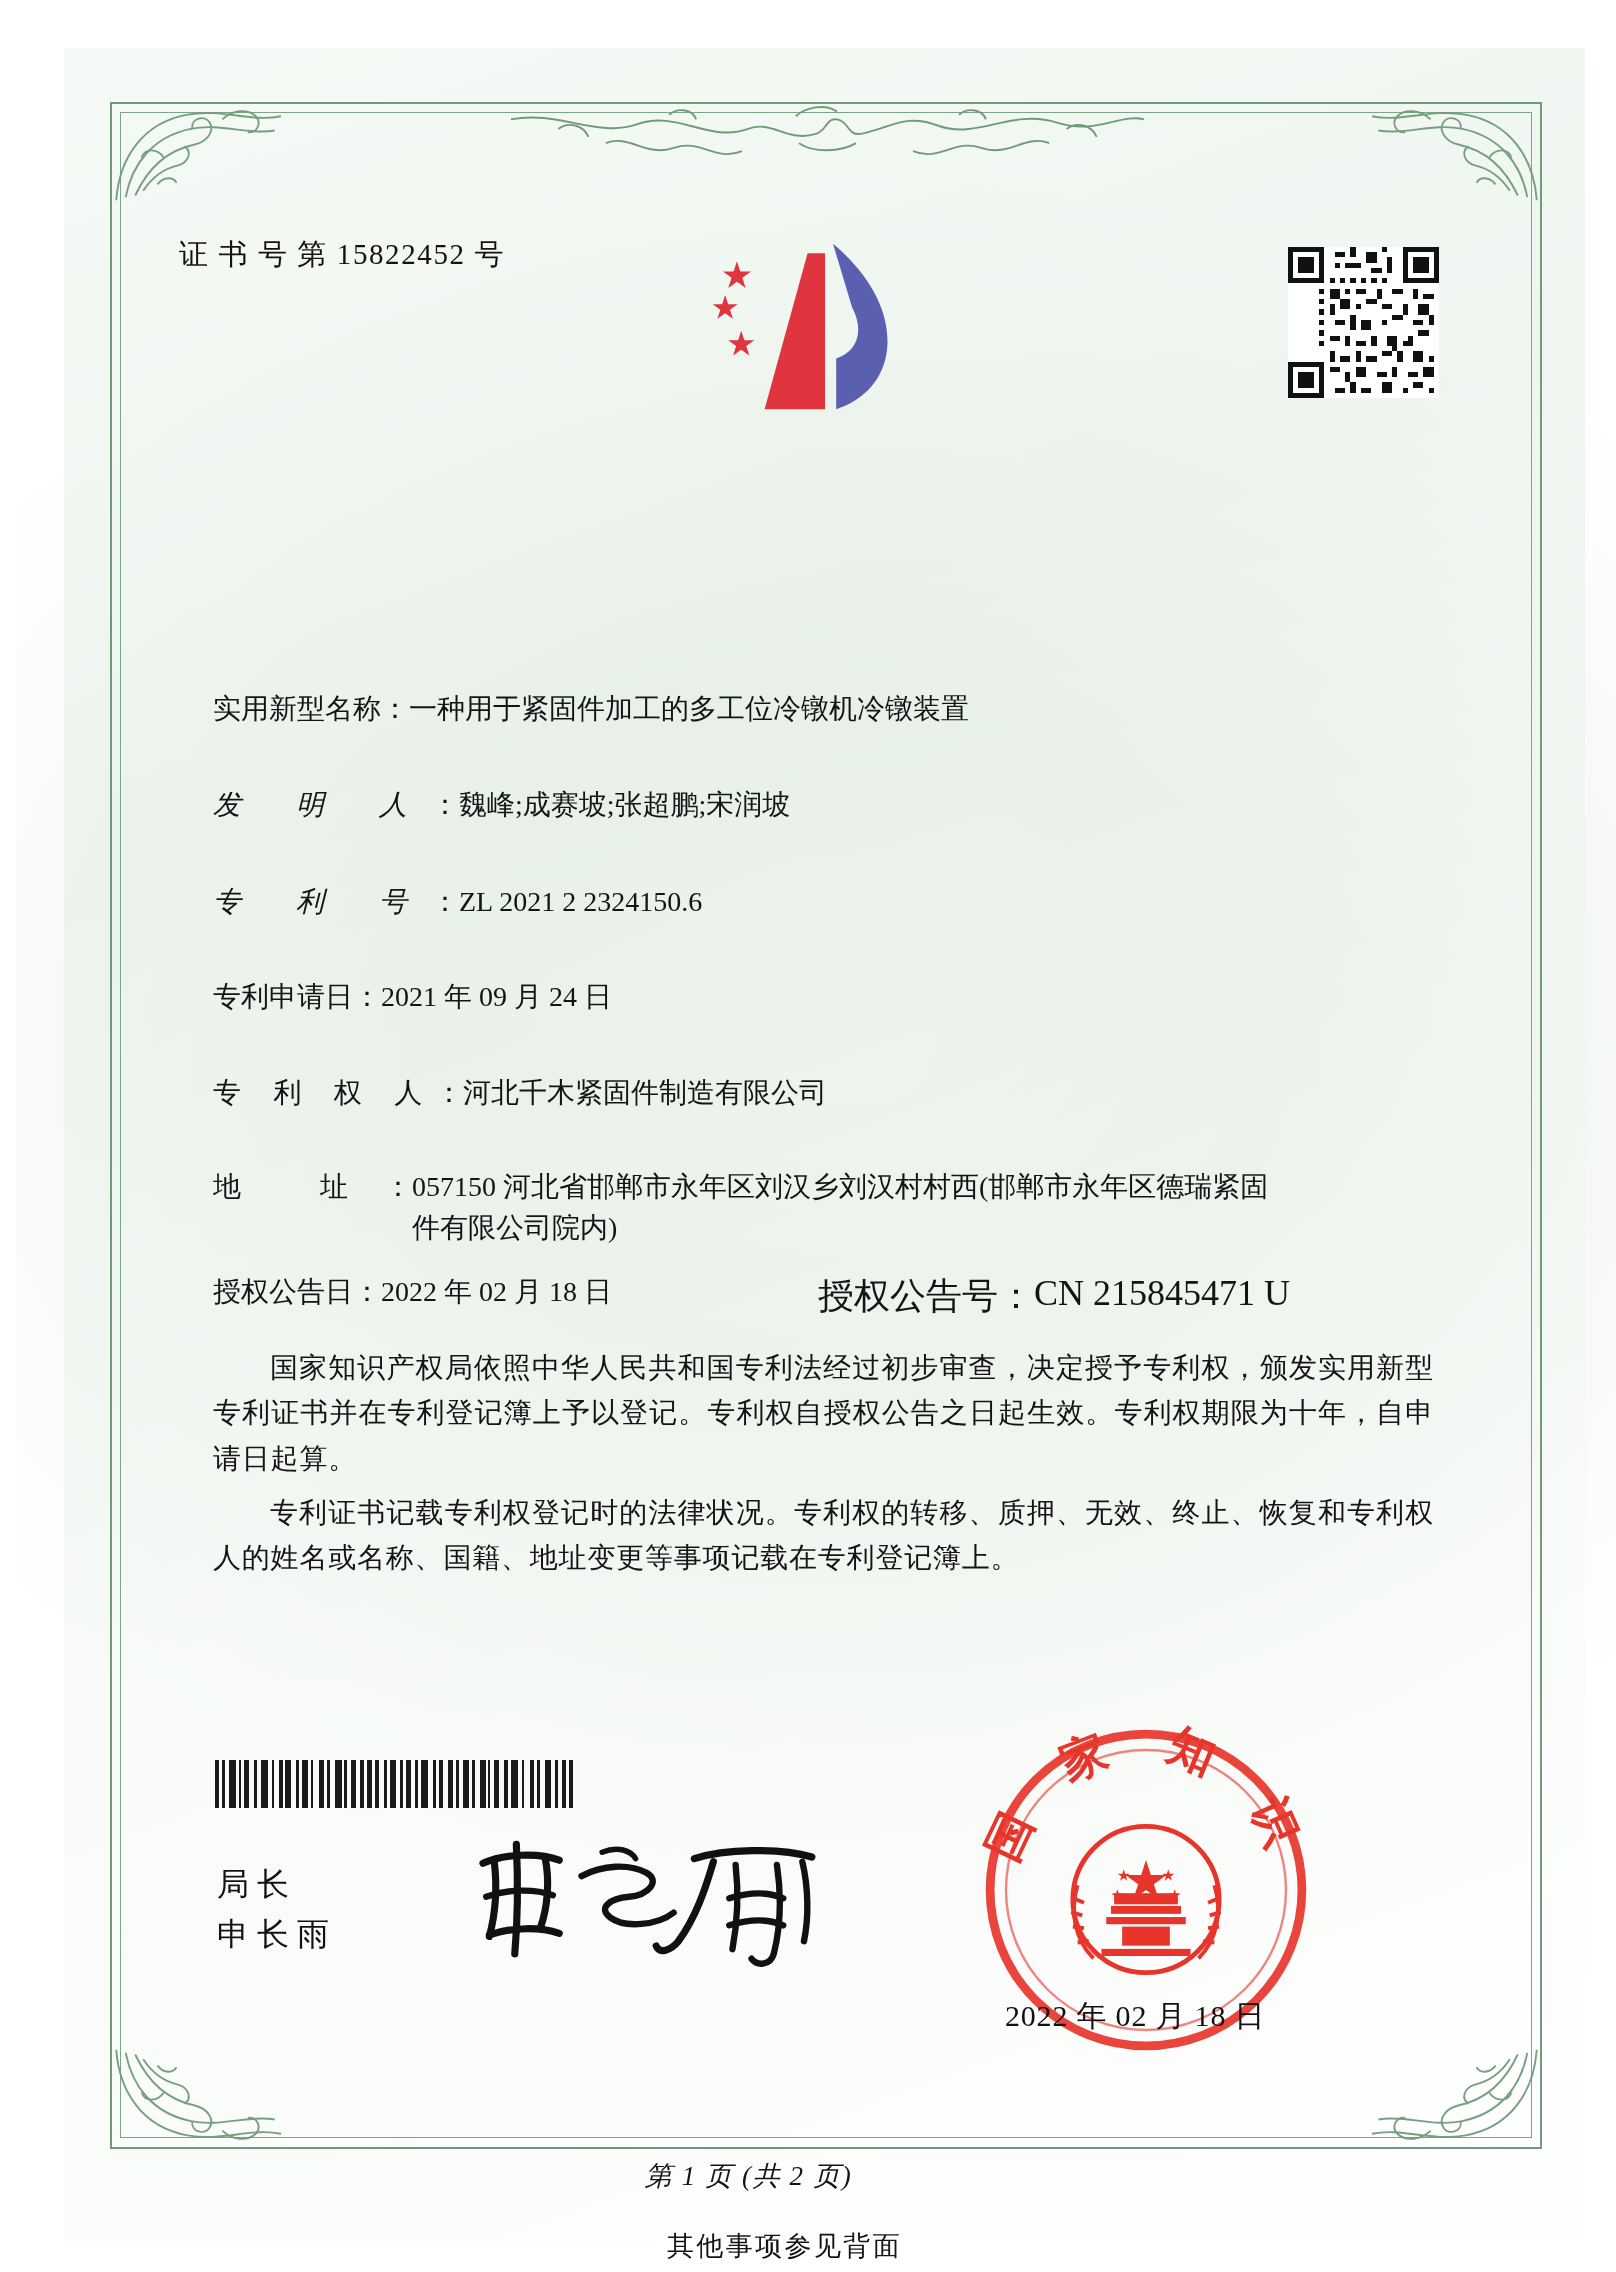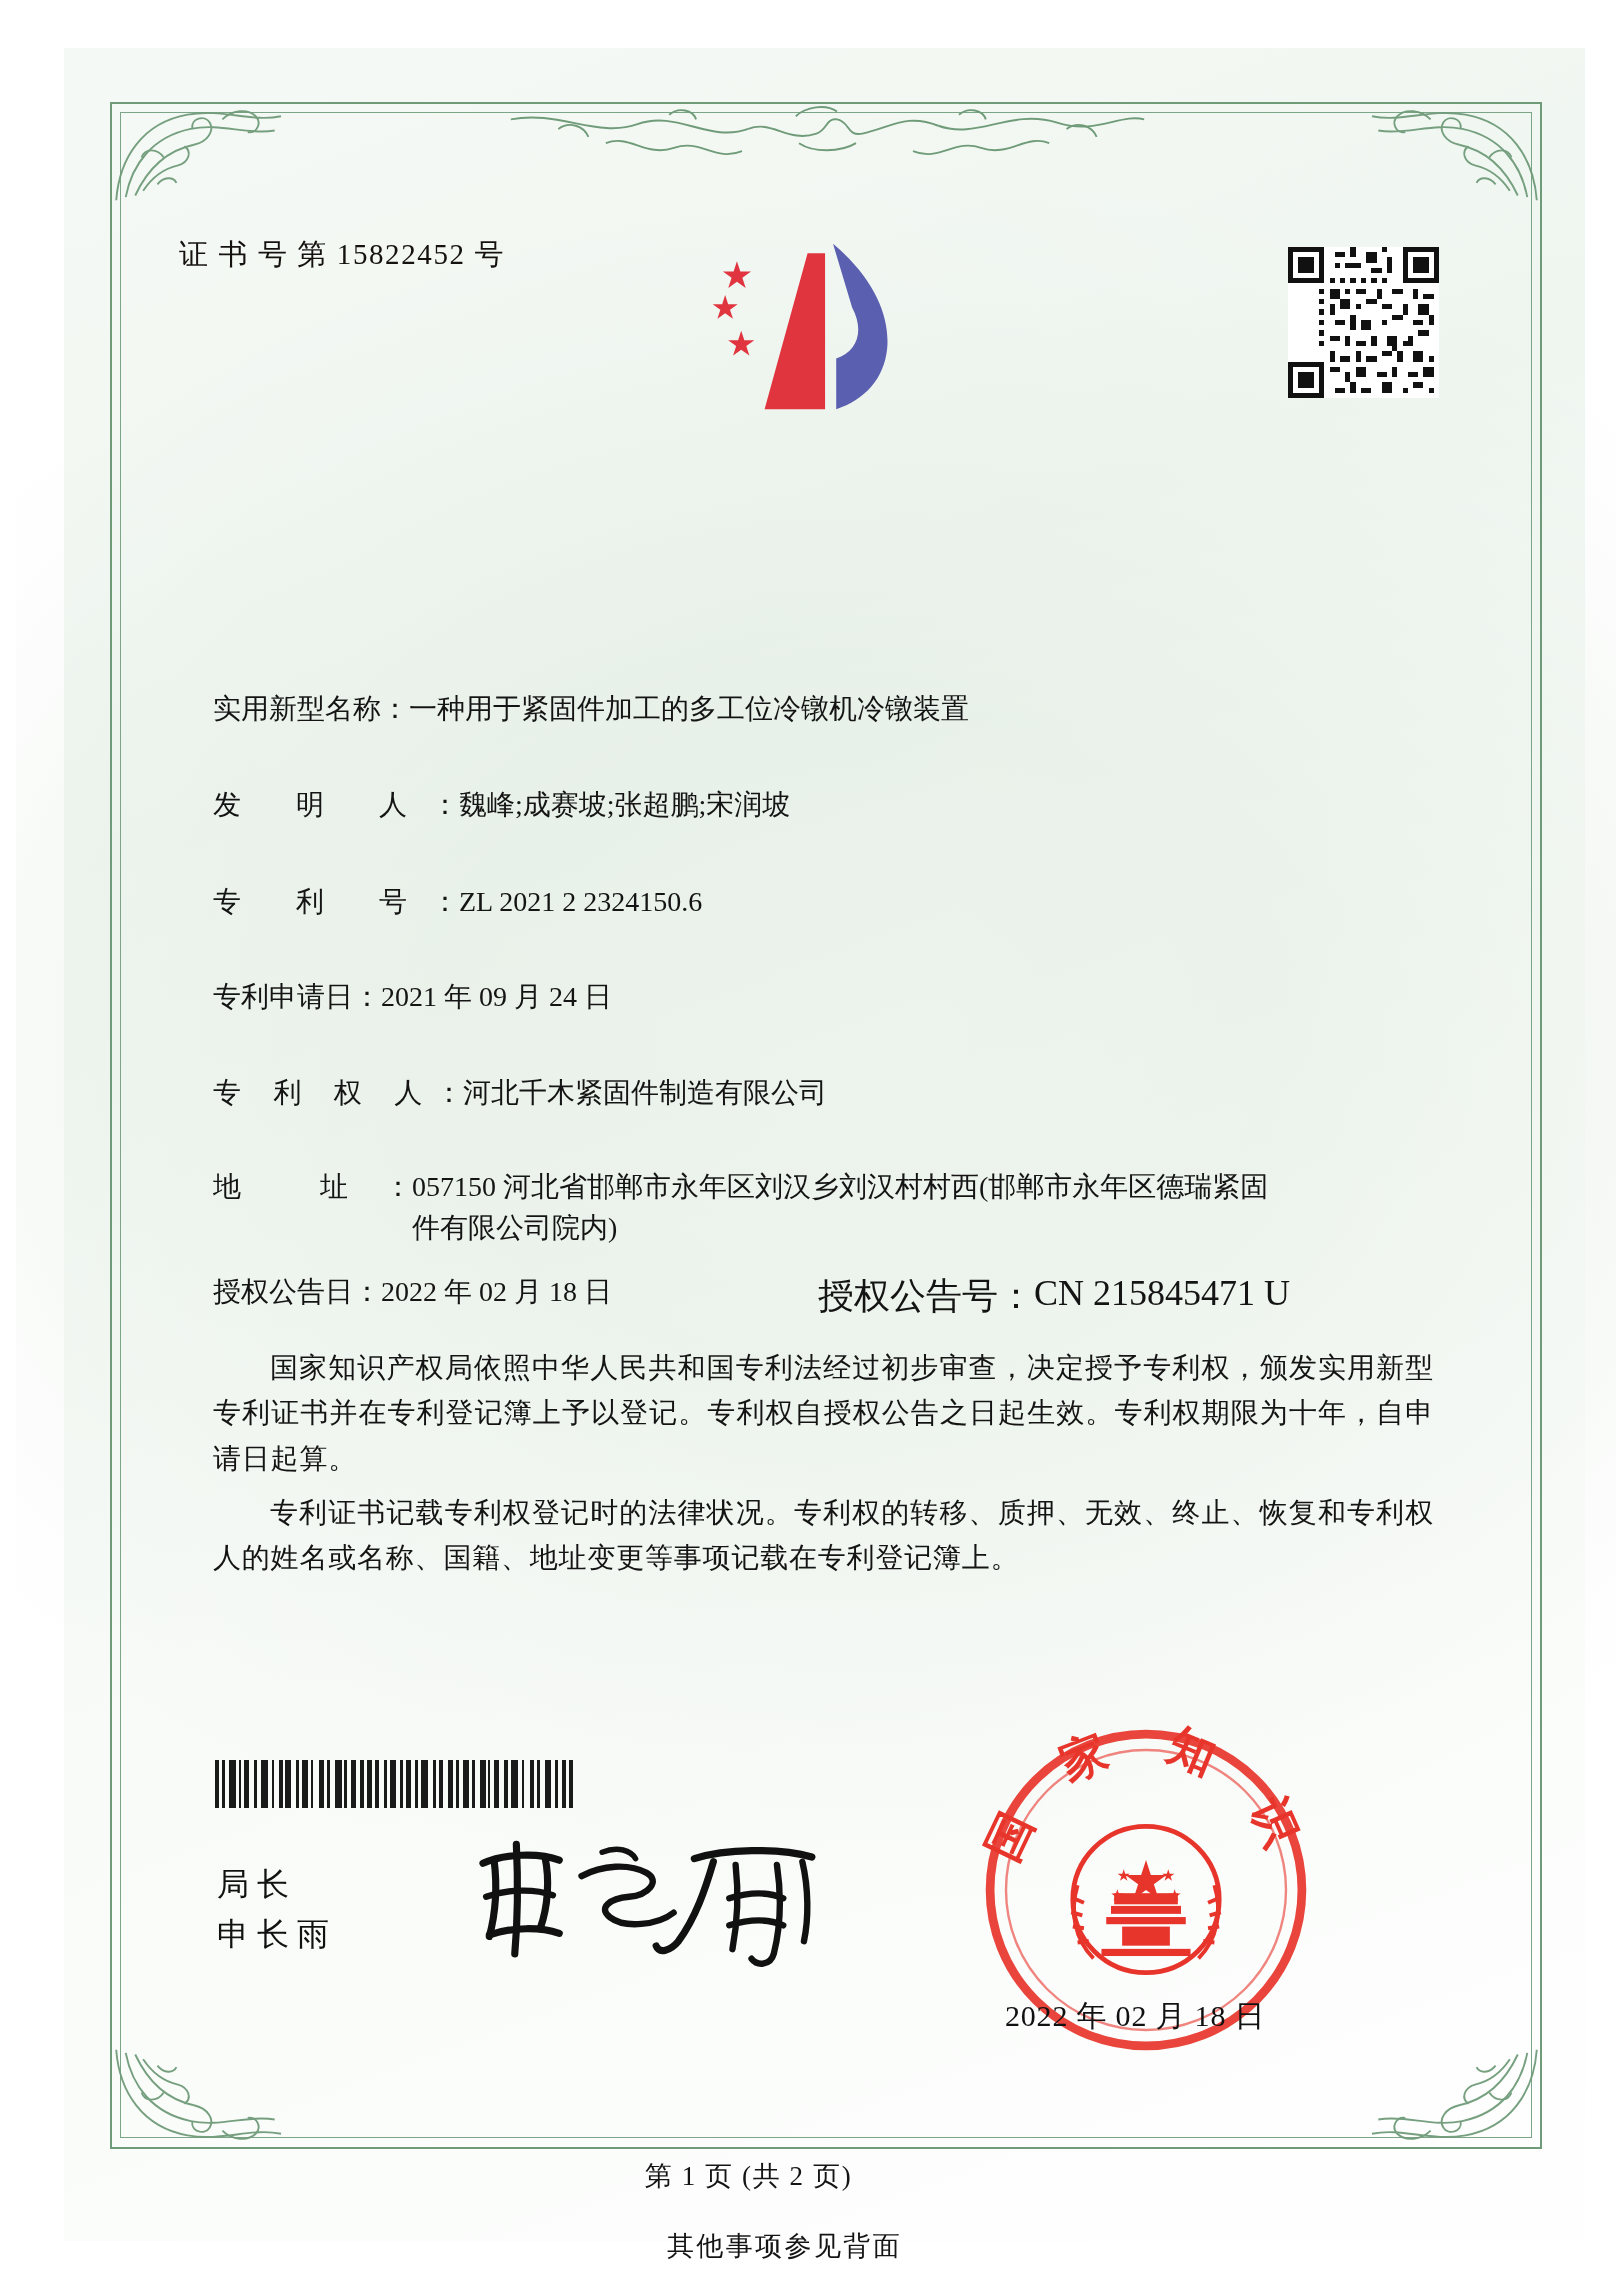--- a/index.html
+++ b/index.html
@@ -111,21 +111,21 @@
     color: #141414;
     line-height: 1.45;
     white-space: nowrap;
   }
   .fld-label {
     display: inline-block;
     vertical-align: top;
     letter-spacing: 0px;
   }
   .fld-label.sp2 { letter-spacing: 12.7px; }
-  .fld-label.sp3 { letter-spacing: 24px; }
+  .fld-label.sp3 { letter-spacing: 24px; font-style: italic; }
   .fld-label.sp4 { letter-spacing: 36px; }
   .fld-value {
     display: inline-block;
     vertical-align: top;
   }
   .fld-value.wrap { white-space: normal; max-width: 859px; }
 
   #row-name      { top: 689px; }
   #row-inventor  { top: 785px; }
   #row-patentno  { top: 882px; }
@@ -193,20 +193,21 @@
 
   
   #page-footer {
     position: absolute;
     left: 0; top: 2158px;
     width: 1465px;
     text-align: center;
     font-size: 27px;
     color: #141414;
     letter-spacing: 1.6px;
+    font-style: italic;
   }
   #back-note {
     position: absolute;
     left: 0; top: 2228px;
     width: 1537px;
     text-align: center;
     font-size: 27px;
     color: #141414;
     letter-spacing: 2.4px;
   }

